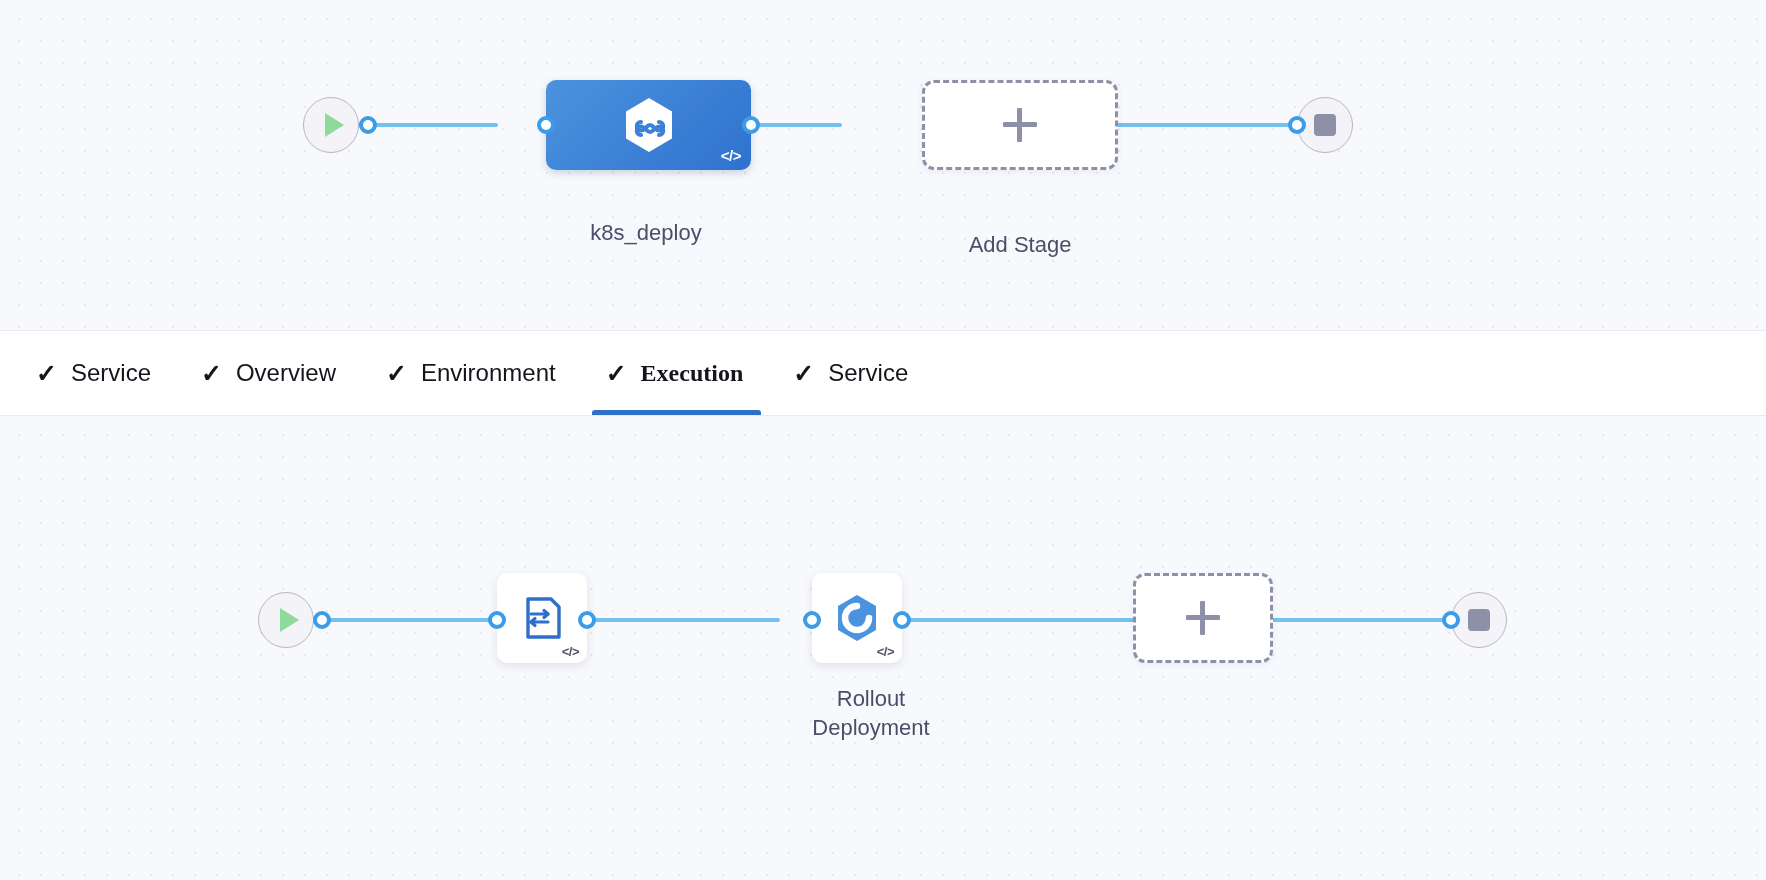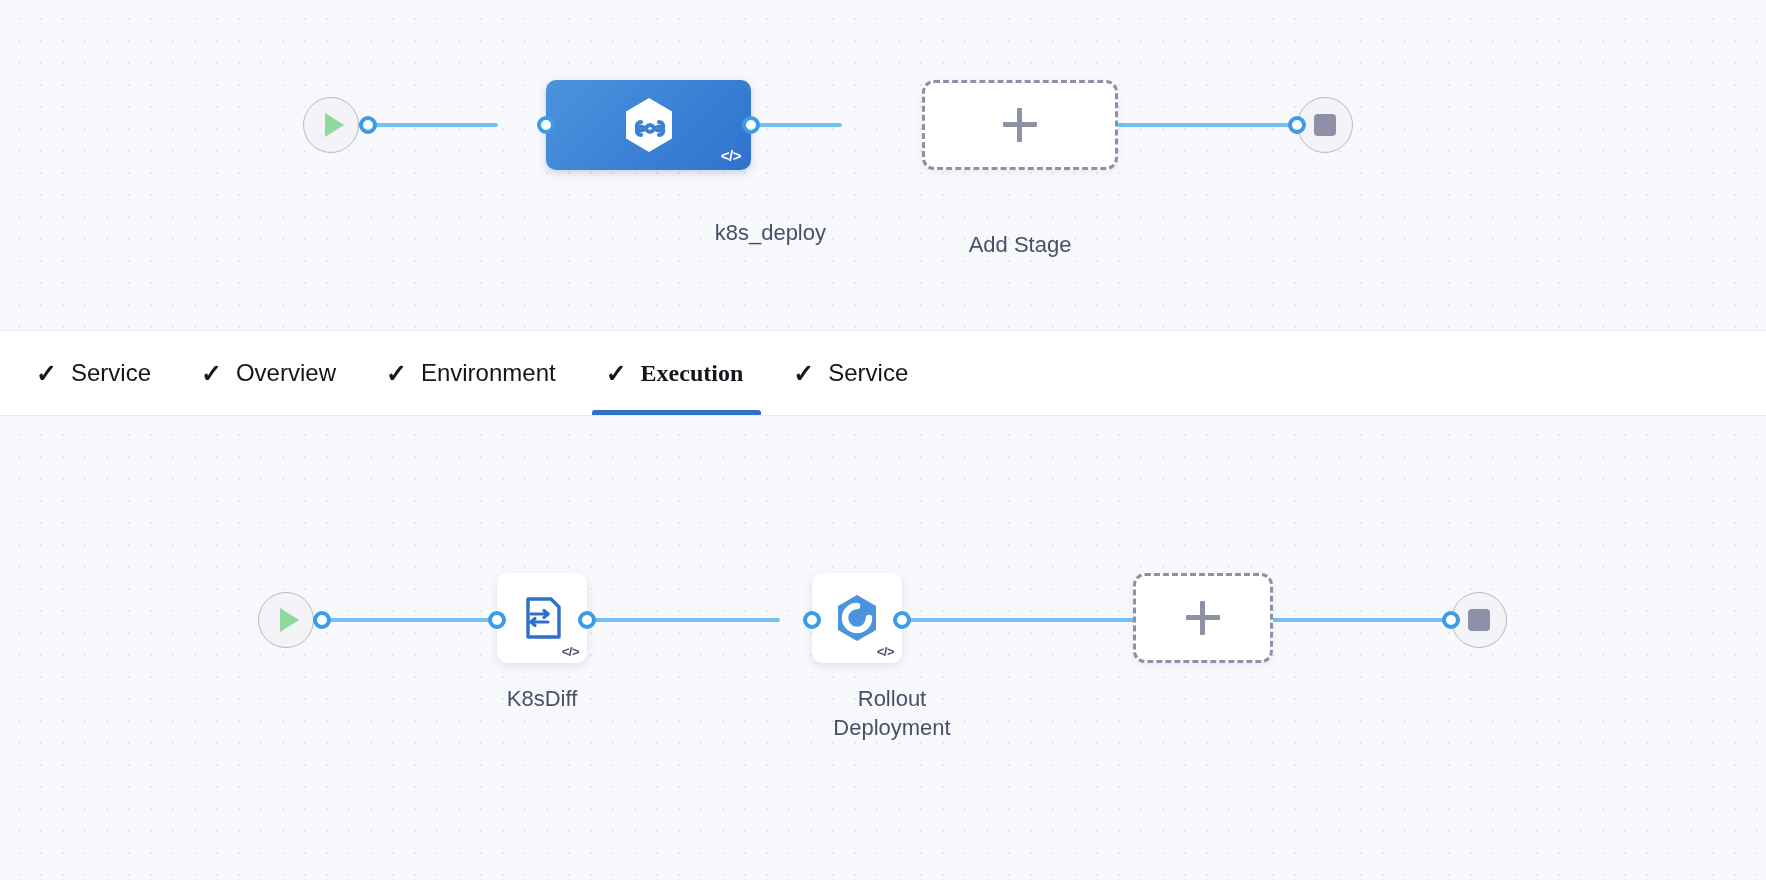--- a/index.html
+++ b/index.html
@@ -230,21 +230,21 @@
       <div class="stage-node" style="left:546px; top:80px;">
         <svg width="60" height="60" viewBox="0 0 60 60">
           <path d="M30 3 L53 16.5 L53 43.5 L30 57 L7 43.5 L7 16.5 Z" fill="#ffffff"></path>
           <path d="M22 23 C16.5 23 16.5 31.5 22 31.5 C26 31.5 27.5 26 31 26 C34.5 26 36 31.5 40 31.5 C45.5 31.5 45.5 23 40 23" fill="none" stroke="#3b82d6" stroke-width="4.2" stroke-linecap="round" transform="translate(0,4)"></path>
           <path d="M22 36 C16.5 36 16.5 27.5 22 27.5 C26 27.5 27.5 33 31 33 C34.5 33 36 27.5 40 27.5 C45.5 27.5 45.5 36 40 36" fill="none" stroke="#3b82d6" stroke-width="4.2" stroke-linecap="round" transform="translate(0,4)"></path>
         </svg>
         <span class="code-tag">&lt;/&gt;</span>
       </div>
       <div class="port" style="left:537px; top:116px;"></div>
       <div class="port" style="left:742px; top:116px;"></div>
-      <div class="caption" style="left:466px; top:218px; width:360px;text-align:right;">k8s_deploy</div>
+      <div class="caption" style="left:466px; top:218px; width:360px;">k8s_deploy</div>
 
       <div class="add-node" style="left:922px; top:80px; width:196px; height:90px;">
         <span class="plus"></span>
       </div>
       <div class="caption" style="left:840px; top:230px; width:360px;">Add Stage</div>
 
       <div class="terminal" style="left:1297px; top:97px;">
         <div class="stop-sq"></div>
       </div>
       <div class="port" style="left:1288px; top:116px;"></div>
@@ -300,36 +300,35 @@
           <path d="M12 20 H30 M12 28 H30" stroke="#ffffff" stroke-width="8"></path>
           <path d="M13 20 H30" stroke="#2e6fc9" stroke-width="3.2" stroke-linecap="round"></path>
           <path d="M26 16.5 L30 20 L26 23.5" fill="none" stroke="#2e6fc9" stroke-width="3.2" stroke-linecap="round" stroke-linejoin="round"></path>
           <path d="M13 28 H30" stroke="#2e6fc9" stroke-width="3.2" stroke-linecap="round"></path>
           <path d="M17 24.5 L13 28 L17 31.5" fill="none" stroke="#2e6fc9" stroke-width="3.2" stroke-linecap="round" stroke-linejoin="round"></path>
         </svg>
         <span class="code-tag">&lt;/&gt;</span>
       </div>
       <div class="port" style="left:488px; top:195px;"></div>
       <div class="port" style="left:578px; top:195px;"></div>
-      <div class="caption" style="left:382px; top:268px; width:320px;">K8sDiff</div>
 
       <div class="step-node" style="left:812px; top:157px;">
         <svg width="52" height="52" viewBox="0 0 52 52">
           <path d="M26 3 L45 14 L45 38 L26 49 L7 38 L7 14 Z" fill="#4a93df"></path>
           <path d="M26 14 A12 12 0 1 0 38 26" fill="none" stroke="#ffffff" stroke-width="6.5" stroke-linecap="round"></path>
           <path d="M26 14 A12 12 0 1 0 38 26" fill="none" stroke="#4a93df" stroke-width="0"></path>
           <path d="M32 9 L39 15 L31 20 Z" fill="#4a93df"></path>
           <path d="M25.5 13 L38.5 13 L38.5 26" fill="none" stroke="#4a93df" stroke-width="0"></path>
           <path d="M30 9.5 L38.5 15.5 L30 21" fill="#4a93df"></path>
         </svg>
         <span class="code-tag">&lt;/&gt;</span>
       </div>
       <div class="port" style="left:803px; top:195px;"></div>
       <div class="port" style="left:893px; top:195px;"></div>
-      <div class="caption" style="left:732px; top:268px; width:320px;text-align:center;">Rollout
+      <div class="caption" style="left:711px; top:268px; width:320px;text-align:center;">Rollout
 Deployment</div>
 
       <div class="add-node" style="left:1133px; top:157px; width:140px; height:90px;">
         <span class="plus"></span>
       </div>
 
       <div class="terminal" style="left:1451px; top:176px;">
         <div class="stop-sq"></div>
       </div>
       <div class="port" style="left:1442px; top:195px;"></div>

